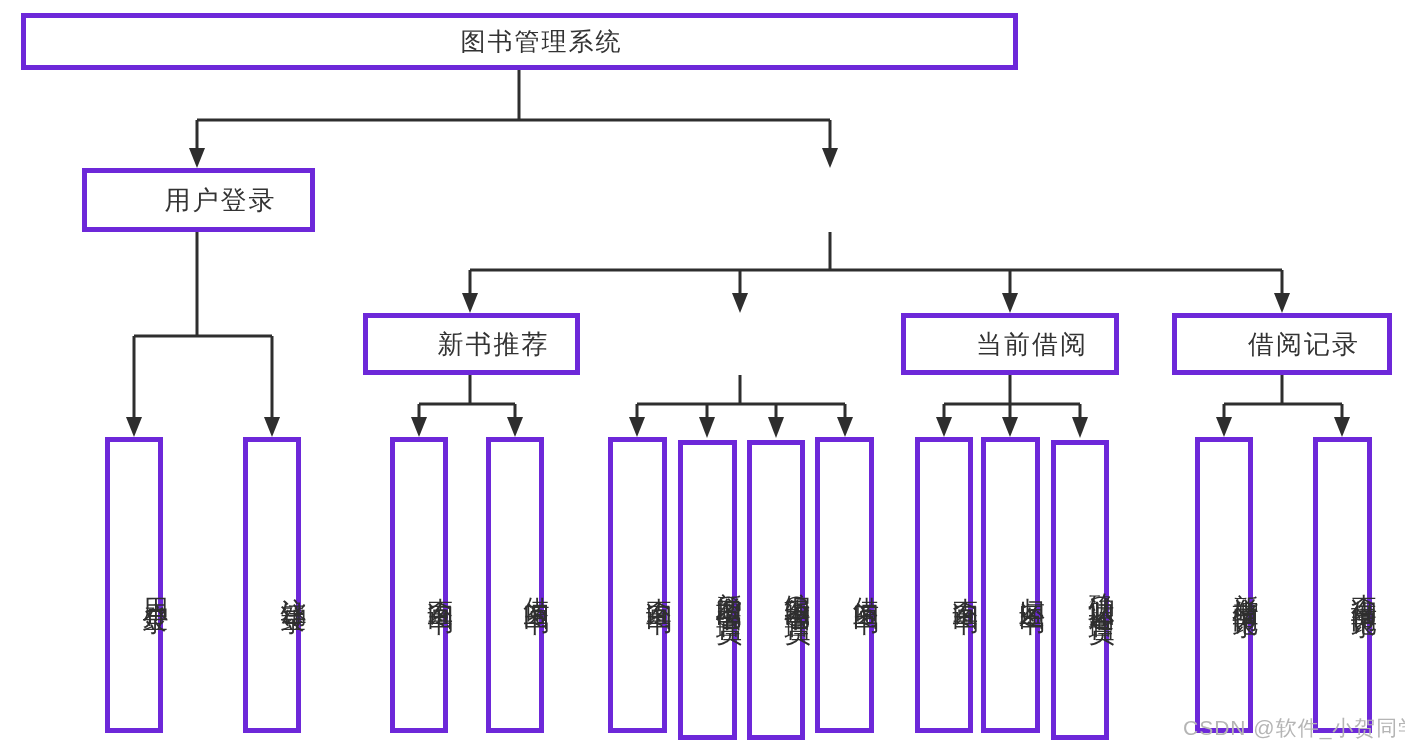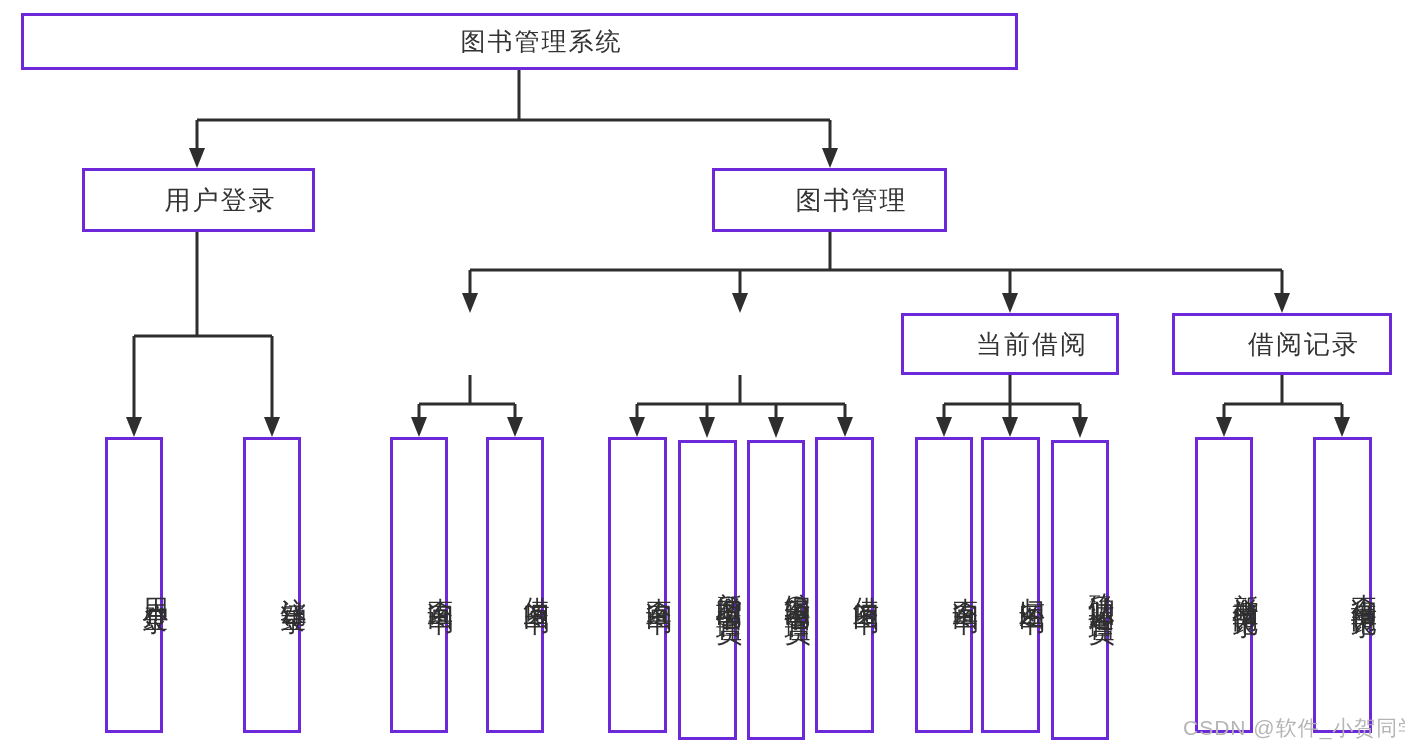--- a/index.html
+++ b/index.html
@@ -17,21 +17,21 @@
   }
   #connectors {
     position: absolute;
     left: 0;
     top: 0;
     z-index: 1;
   }
   .box {
     position: absolute;
     box-sizing: border-box;
-    border: 3px solid #6d28d9;
+    border: 5px solid #6d28d9;
     background: #ffffff;
     display: flex;
     align-items: center;
     justify-content: center;
     z-index: 2;
     color: #333333;
     padding-left: 44px;
   }
   .hlabel {
     font-size: 26px;
@@ -107,24 +107,24 @@
     </g>
   </svg>
 
   <div class="box" style="left:21px; top:13px; width:997px; height:57px;">
     <span class="root-label">图书管理系统</span>
   </div>
 
   <div class="box" style="left:82px; top:168px; width:233px; height:64px;">
     <span class="hlabel">用户登录</span>
   </div>
-  <div class="box" style="left:712px; top:168px; width:235px; height:64px;">
-    <span class="hlabel">图书管理</span>
+
+  <div class="box" style="left:363px; top:313px; width:217px; height:62px;">
+    <span class="hlabel">新书推荐</span>
   </div>
-
   <div class="box" style="left:1172px; top:313px; width:220px; height:62px;">
     <span class="hlabel">借阅记录</span>
   </div>
   <div class="box" style="left:901px; top:313px; width:218px; height:62px;">
     <span class="hlabel">当前借阅</span>
   </div>
 
   <div class="box" style="left:105px; top:437px; width:58px; height:296px;">
     <span class="vtext">用户登录</span>
   </div>

